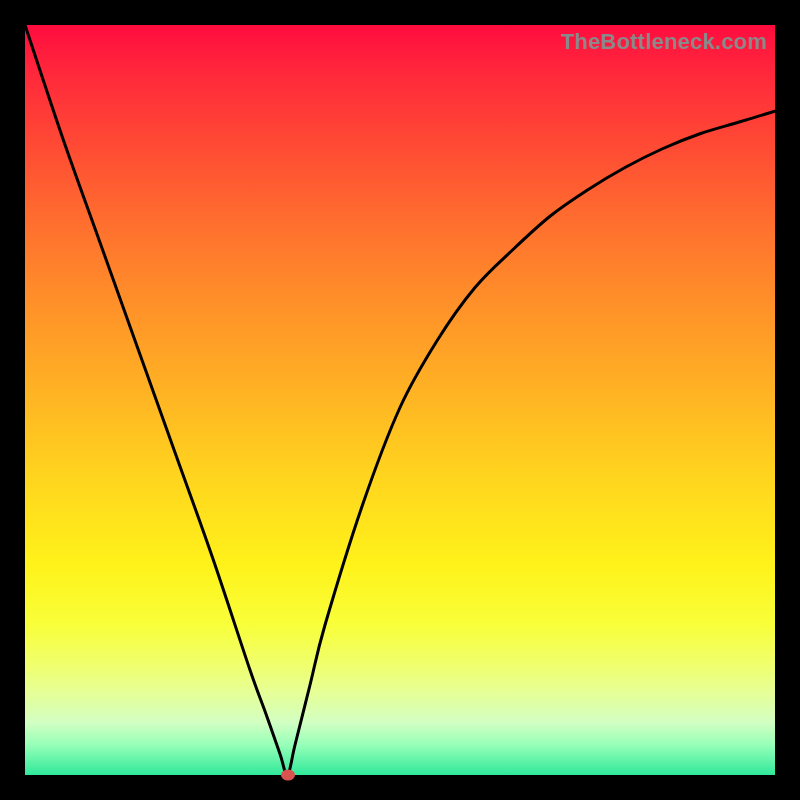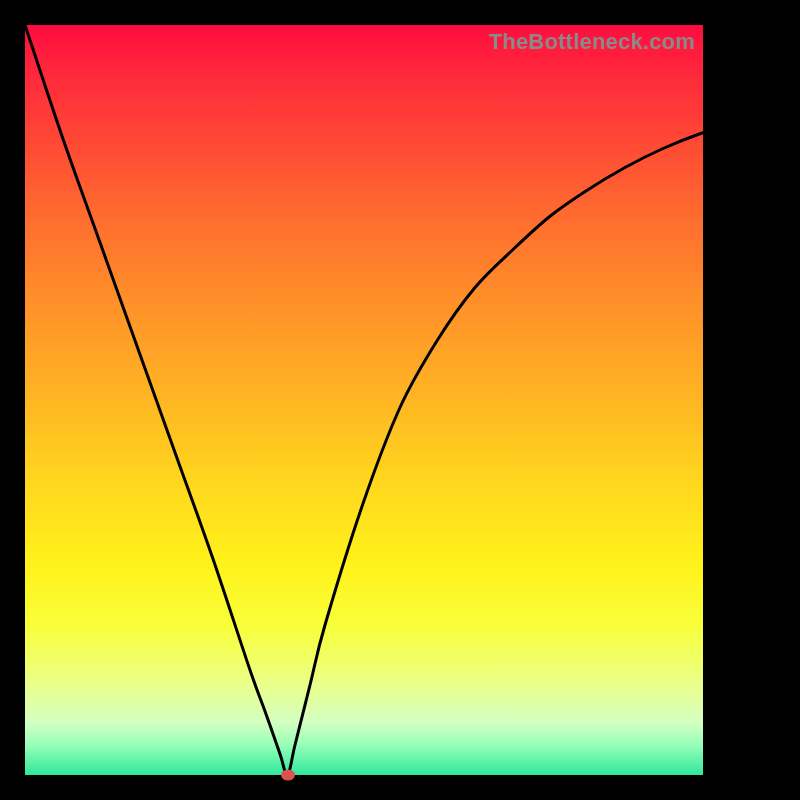--- a/index.html
+++ b/index.html
@@ -7,21 +7,21 @@
   .frame {
     width: 800px;
     height: 800px;
     background: #000;
     position: relative;
   }
   .plot-area {
     position: absolute;
     left: 25px;
     top: 25px;
-    width: 678px;
+    width: 750px;
     height: 750px;
     background: linear-gradient(to bottom,
       #ff0b3f 0%,
       #ff1a3d 3%,
       #ff2e3a 8%,
       #ff4a34 16%,
       #ff6a2f 25%,
       #ff8a2a 35%,
       #ffb024 48%,
       #ffd41e 60%,

